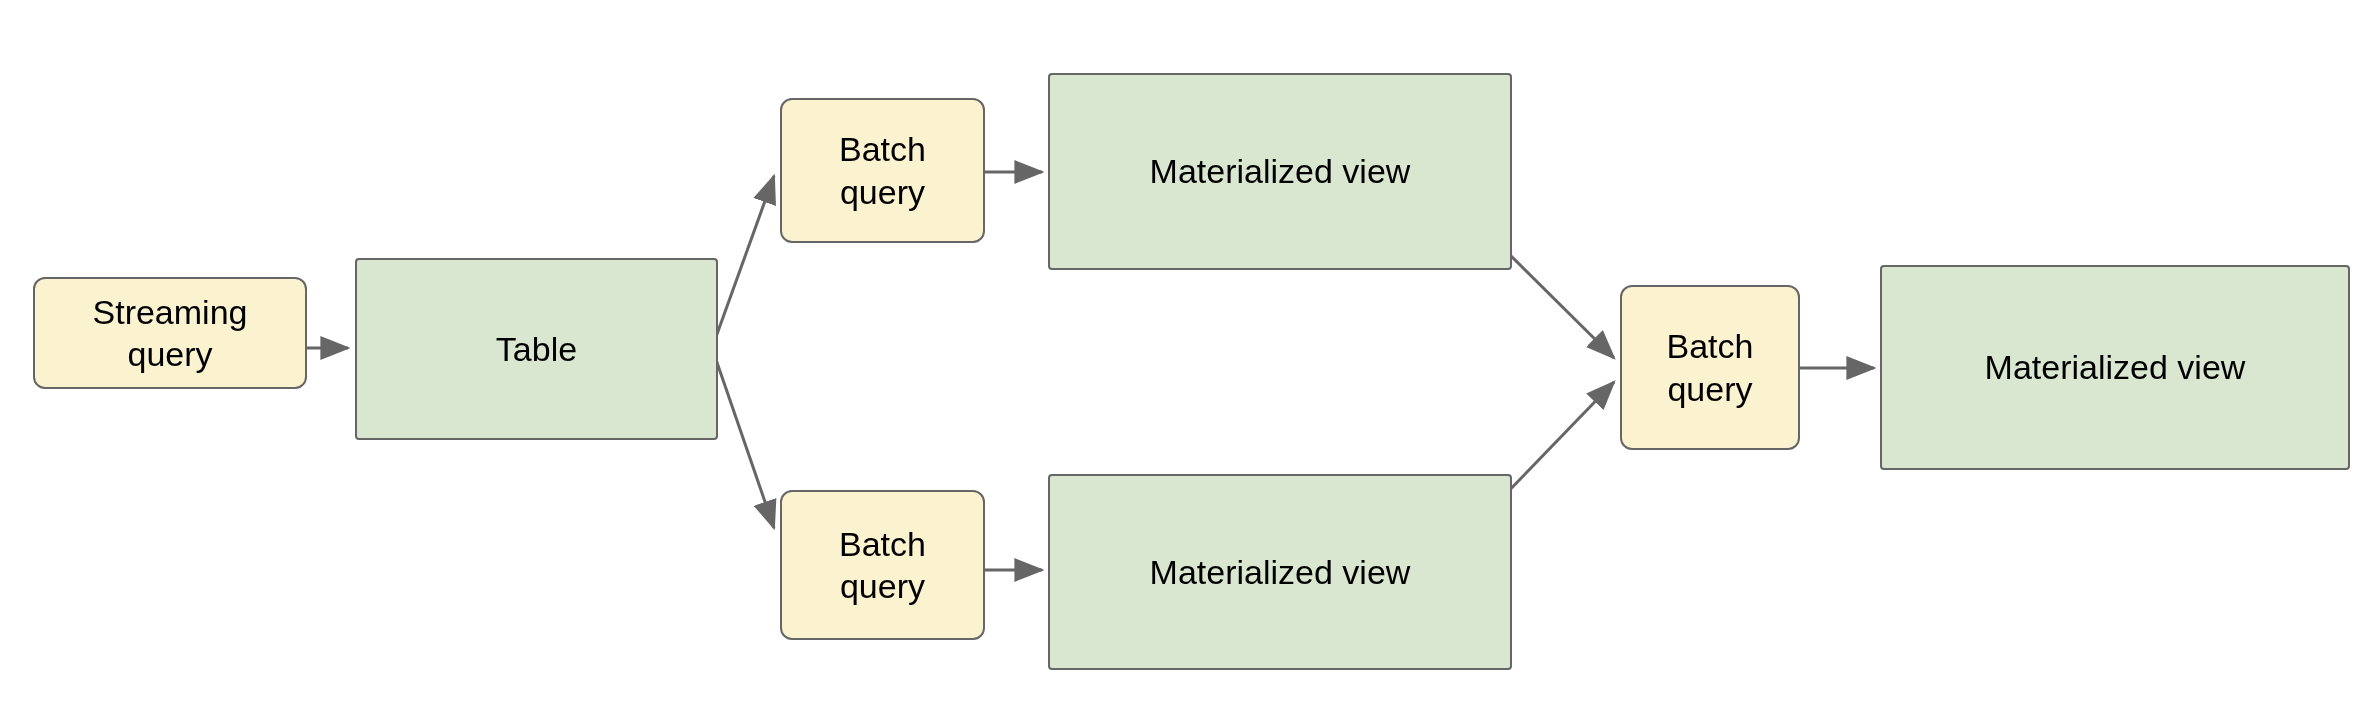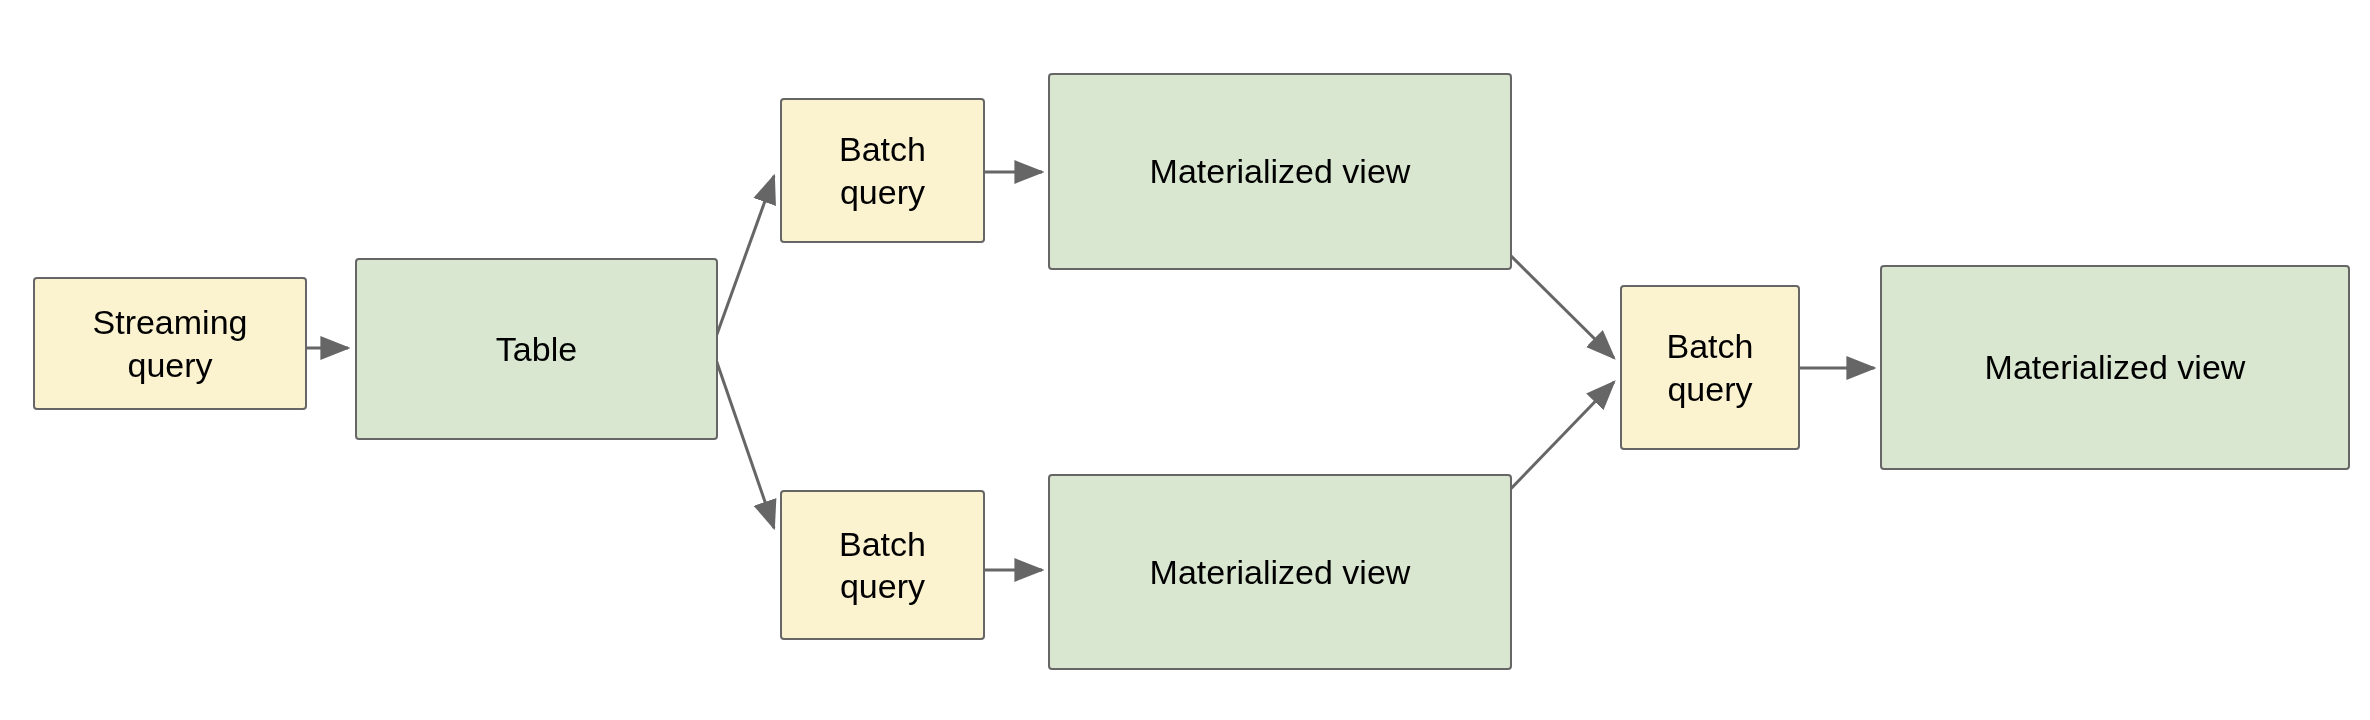--- a/index.html
+++ b/index.html
@@ -34,21 +34,21 @@
     justify-content: center;
     text-align: center;
     color: #000000;
     line-height: 1.24;
     border: 2px solid #666666;
     z-index: 2;
     white-space: pre-line;
   }
   .node-yellow {
     background: #fbf2d0;
-    border-radius: 4px;
+    border-radius: 12px;
   }
   .node-green {
     background: #d9e7d0;
     border-radius: 4px;
   }
   .node-label {
     display: block;
     padding: 0 6px;
   }
 </style>
@@ -74,21 +74,21 @@
 
     <line x1="985" y1="570" x2="1042" y2="570" stroke="#666666" stroke-width="3" marker-end="url(#arrowhead)"></line>
 
     <line x1="1500" y1="245" x2="1614" y2="358" stroke="#666666" stroke-width="3" marker-end="url(#arrowhead)"></line>
 
     <line x1="1500" y1="500" x2="1614" y2="382" stroke="#666666" stroke-width="3" marker-end="url(#arrowhead)"></line>
 
     <line x1="1800" y1="368" x2="1874" y2="368" stroke="#666666" stroke-width="3" marker-end="url(#arrowhead)"></line>
   </svg>
 
-  <div class="node node-yellow" style="left:33px; top:277px; width:274px; height:133px; font-size:34px;">
+  <div class="node node-yellow" style="left:33px; top:277px; width:274px; height:112px; font-size:34px;">
     <span class="node-label">Streaming
 query</span>
   </div>
 
   <div class="node node-green" style="left:355px; top:258px; width:363px; height:182px; font-size:34px;">
     <span class="node-label">Table</span>
   </div>
 
   <div class="node node-yellow" style="left:780px; top:98px; width:205px; height:145px; font-size:34px;">
     <span class="node-label">Batch

